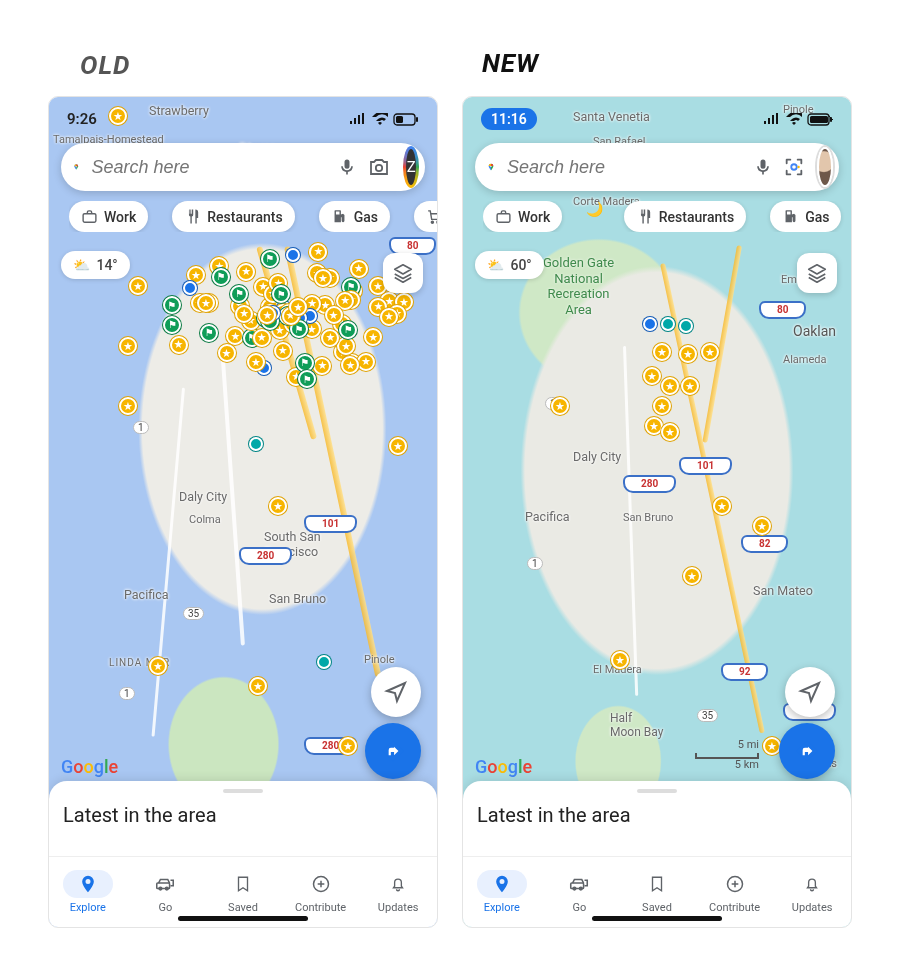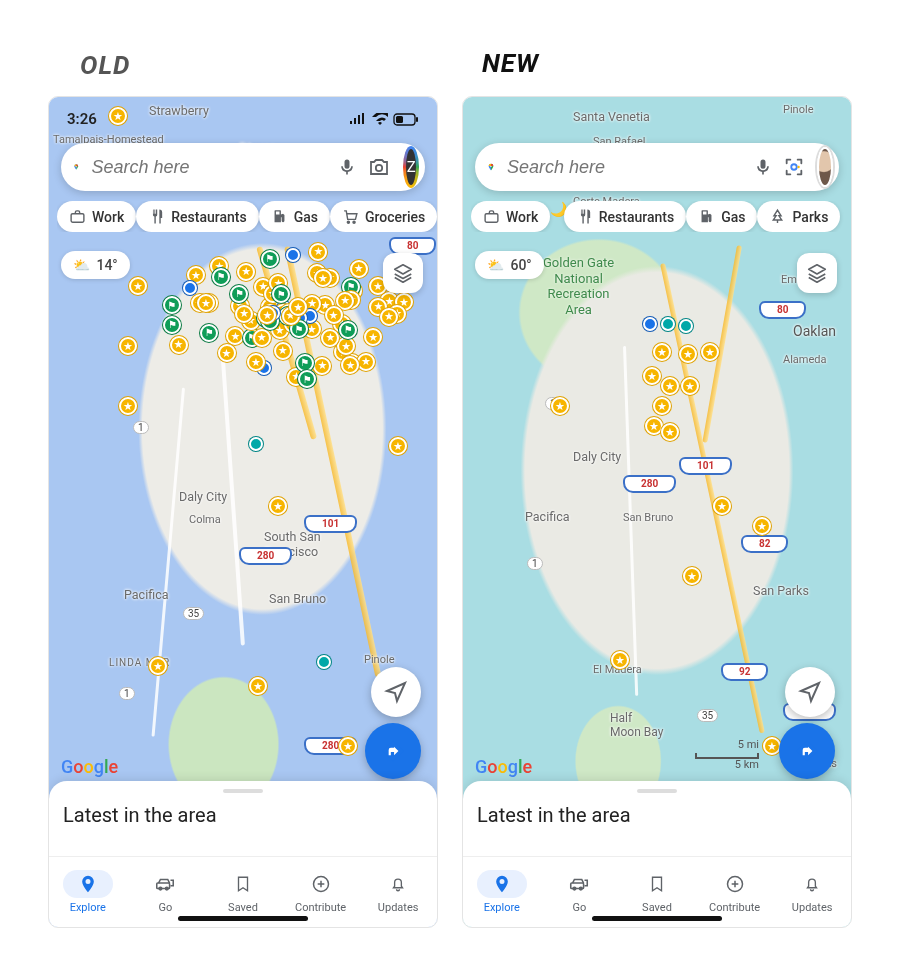--- a/index.html
+++ b/index.html
@@ -51,21 +51,21 @@
   .searchbar .g{width:24px;height:24px;}
   .searchbar input{border:0;outline:0;font-size:18px;color:#666;flex:1;background:transparent;font-style:italic;}
   .iconbtn{width:30px;height:30px;display:flex;align-items:center;justify-content:center;border-radius:50%;}
   .camera-icon{width:24px;height:24px;}
   .avatar{width:36px;height:36px;border-radius:50%;display:flex;align-items:center;justify-content:center;font-size:15px;margin-left:2px;}
   .avatar.z{background:#333;color:#fff;border:3px solid transparent;background-clip:padding-box;position:relative;}
   .avatar.z::before{content:"";position:absolute;inset:-3px;border-radius:50%;background:conic-gradient(#4285F4,#34A853,#FBBC05,#EA4335,#4285F4);z-index:-1;}
   .avatar.photo{background:radial-gradient(circle at 40% 35%,#e2c6ac 0 40%,#6e584a 45% 100%);border:2px solid #fff;box-shadow:0 0 0 2px #ddd;}
 
   
-  .chips{position:absolute;top:104px;left:8px;right:0;display:flex;gap:0;z-index:35;overflow:hidden;}
+  .chips{position:absolute;top:104px;left:20px;right:0;display:flex;gap:24px;z-index:35;overflow:hidden;}
   .chip{background:#fff;border-radius:20px;box-shadow:0 1px 4px rgba(0,0,0,.15);padding:7px 12px;font-size:14px;font-weight:500;color:#333;display:flex;align-items:center;gap:6px;white-space:nowrap;}
   .chip svg{width:17px;height:17px;}
   .moon{font-size:14px;color:#f7b500;margin-right:-4px;}
 
   
   .weather{position:absolute;left:12px;top:154px;z-index:30;background:#fff;border-radius:20px;padding:6px 12px;font-size:14px;font-weight:500;color:#444;box-shadow:0 1px 4px rgba(0,0,0,.15);display:flex;align-items:center;gap:6px;}
 
   
   .layers{position:absolute;right:14px;top:156px;width:40px;height:40px;border-radius:12px;background:#fff;box-shadow:0 2px 6px rgba(0,0,0,.18);display:flex;align-items:center;justify-content:center;z-index:30;}
 
@@ -228,21 +228,21 @@
           <div class="pin teal" style="left: 268px; top: 558px;"></div>
           <div class="pin star" style="left: 100px; top: 560px;">★</div>
           <div class="pin star" style="left: 290px; top: 640px;">★</div>
           <div class="pin star" style="left: 320px; top: 180px;">★</div>
           <div class="pin star" style="left: 80px; top: 180px;">★</div>
           <div class="pin star" style="left: 60px; top: 10px;">★</div>
         </div>
     </div>
 
     <div class="status">
-      <span>3:26</span>
+      <span>9:26</span>
       <span class="sigicons">
         <svg width="18" height="12" viewBox="0 0 18 12">
             <path d="M1 11h2V8H1zM5 11h2V5H5zM9 11h2V2H9zM13 11h2V0h-2z" fill="#111"></path>
           </svg>
         <svg width="16" height="12" viewBox="0 0 16 12">
             <path d="M8 12l2-2a3 3 0 00-4 0zM4 8l2-2a6 6 0 018 0l-2 2a3 3 0 00-4 0zM0 4l2-2a11 11 0 0116 0l-2 2a8 8 0 00-12 0z" fill="#111"></path>
           </svg>
         <svg width="26" height="13" viewBox="0 0 26 13">
             <rect x="1" y="1" width="21" height="11" rx="3" fill="none" stroke="#111" stroke-width="1.3"></rect>
             <rect x="23" y="4" width="2" height="5" rx="1" fill="#111"></rect>
@@ -395,21 +395,21 @@
       <span class="citylabel" style="left:110px;top:12px;">Santa Venetia</span>
       <span class="citylabel" style="left:130px;top:38px;font-size:11px">San Rafael</span>
       <span class="citylabel" style="left:110px;top:98px;font-size:11px">Corte Madera</span>
       <span class="citylabel" style="left:318px;top:176px;font-size:11px">Emeryville</span>
       <span class="citylabel" style="left:344px;top:156px;font-size:11px">eley</span>
       <span class="citylabel" style="left:330px;top:226px;font-size:14px;color:#555">Oaklan</span>
       <span class="citylabel" style="left:320px;top:256px;font-size:11px">Alameda</span>
       <span class="citylabel" style="left:110px;top:352px;">Daly City</span>
       <span class="citylabel" style="left:62px;top:412px;">Pacifica</span>
       <span class="citylabel" style="left:160px;top:414px;font-size:11px">San Bruno</span>
-      <span class="citylabel" style="left:290px;top:486px;">San Parks</span>
+      <span class="citylabel" style="left:290px;top:486px;">San Mateo</span>
       <span class="citylabel" style="left:130px;top:566px;font-size:11px">El Madera</span>
       <span class="citylabel" style="left:147px;top:614px;font-size:12px">Half<br>Moon Bay</span>
       <span class="citylabel" style="left:340px;top:660px;font-size:11px">Woods</span>
 
       <span class="shield" style="left:296px;top:204px;">80</span>
       <span class="shield" style="left:160px;top:378px;">280</span>
       <span class="shield" style="left:216px;top:360px;">101</span>
       <span class="shield" style="left:278px;top:438px;">82</span>
       <span class="shield" style="left:258px;top:566px;">92</span>
       <span class="shield" style="left:320px;top:606px;">280</span>
@@ -432,20 +432,37 @@
           <div class="pin star" style="left: 198px; top: 326px;">★</div>
           <div class="pin star" style="left: 250px; top: 400px;">★</div>
           <div class="pin star" style="left: 290px; top: 420px;">★</div>
           <div class="pin star" style="left: 220px; top: 470px;">★</div>
           <div class="pin star" style="left: 88px; top: 300px;">★</div>
           <div class="pin star" style="left: 148px; top: 554px;">★</div>
           <div class="pin star" style="left: 300px; top: 640px;">★</div>
         </div>
     </div>
 
+    <div class="status">
+      <span class="timepill">11:16</span>
+      <span class="sigicons">
+        <svg width="18" height="12" viewBox="0 0 18 12">
+            <path d="M1 11h2V8H1zM5 11h2V5H5zM9 11h2V2H9zM13 11h2V0h-2z" fill="#111"></path>
+          </svg>
+        <svg width="16" height="12" viewBox="0 0 16 12">
+            <path d="M8 12l2-2a3 3 0 00-4 0zM4 8l2-2a6 6 0 018 0l-2 2a3 3 0 00-4 0zM0 4l2-2a11 11 0 0116 0l-2 2a8 8 0 00-12 0z" fill="#111"></path>
+          </svg>
+        <svg width="26" height="13" viewBox="0 0 26 13">
+            <rect x="1" y="1" width="21" height="11" rx="3" fill="none" stroke="#111" stroke-width="1.3"></rect>
+            <rect x="23" y="4" width="2" height="5" rx="1" fill="#111"></rect>
+            <rect x="3" y="3" width="18" height="7" rx="1.5" fill="#111"></rect>
+            <path d="M22 3l4 4" stroke="#111"></path>
+          </svg>
+      </span>
+    </div>
 
     <div class="searchbar">
       <svg class="g" viewBox="0 0 24 24">
           <path fill="#34A853" d="M12 2a7 7 0 017 7c0 5-7 13-7 13z"></path>
           <path fill="#4285F4" d="M12 2a7 7 0 00-7 7c0 5 7 13 7 13z"></path>
           <circle cx="12" cy="9" r="2.6" fill="#fff"></circle>
           <path fill="#FBBC05" d="M5 9a7 7 0 017-7v7z"></path>
           <path fill="#EA4335" d="M12 2a7 7 0 017 7h-7z"></path>
         </svg>
       <input placeholder="Search here" style="">

